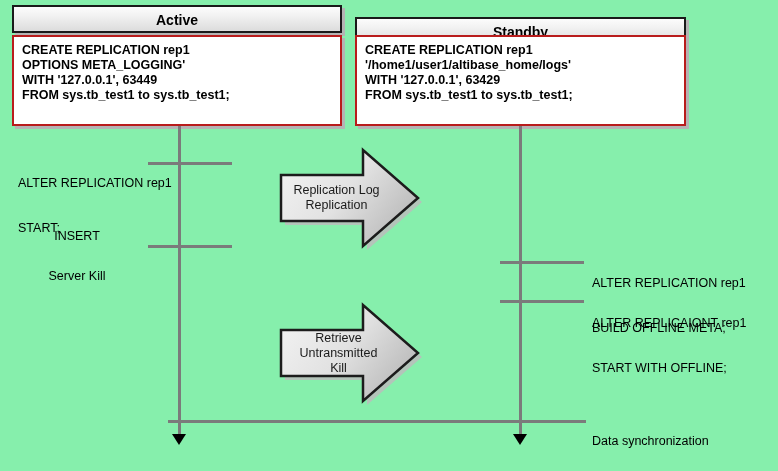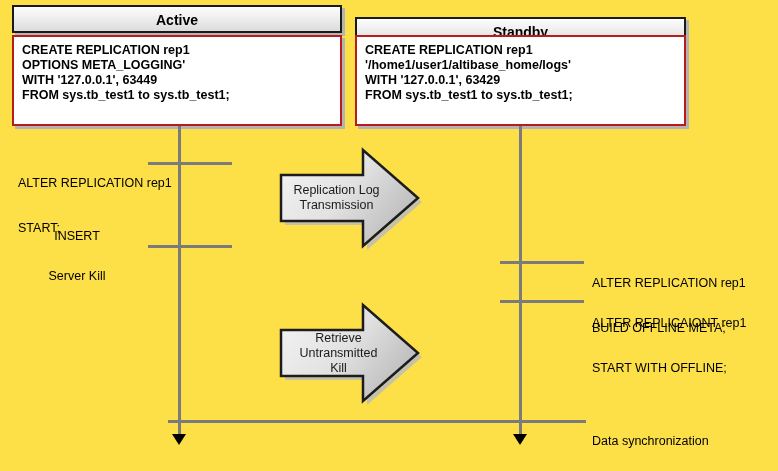--- a/index.html
+++ b/index.html
@@ -8,21 +8,21 @@
     background: #ffffff;
   }
   body {
     font-family: "Liberation Sans", sans-serif;
     color: #000000;
   }
   #canvas {
     position: relative;
     width: 778px;
     height: 471px;
-    background: #fde047;
+    background: #86efac;
     overflow: hidden;
   }
 
   
   .panel { position: absolute; }
 
   .panel-header {
     position: absolute;
     box-sizing: border-box;
     background: linear-gradient(to bottom, #fcfcfc 0%, #f2f2f2 35%, #dcdcdc 100%);
@@ -180,21 +180,21 @@
           <stop offset="100%" stop-color="#bdbdbd"></stop>
         </linearGradient>
       </defs>
       <g transform="translate(4,4)">
         <path d="M0,25 L82,25 L82,0 L137,48 L82,96 L82,71 L0,71 Z" fill="#bcbcbc" transform="translate(4,4)" opacity="0.85"></path>
         <path d="M0,25 L82,25 L82,0 L137,48 L82,96 L82,71 L0,71 Z" fill="url(#agrad1)" stroke="#1c1c1c" stroke-width="2.5" stroke-linejoin="miter"></path>
       </g>
     </svg>
     <div class="arrow-text">
       <div>Replication Log</div>
-      <div>Transmission</div>
+      <div>Replication</div>
     </div>
   </div>
 
   <div class="block-arrow" style="left:277px; top:301px;">
     <svg width="145" height="104" viewBox="0 0 145 104" xmlns="http://www.w3.org/2000/svg">
       <defs>
         <linearGradient id="agrad2" x1="0" y1="0" x2="1" y2="0.55">
           <stop offset="0%" stop-color="#f4f4f4"></stop>
           <stop offset="55%" stop-color="#e2e2e2"></stop>
           <stop offset="100%" stop-color="#bdbdbd"></stop>

